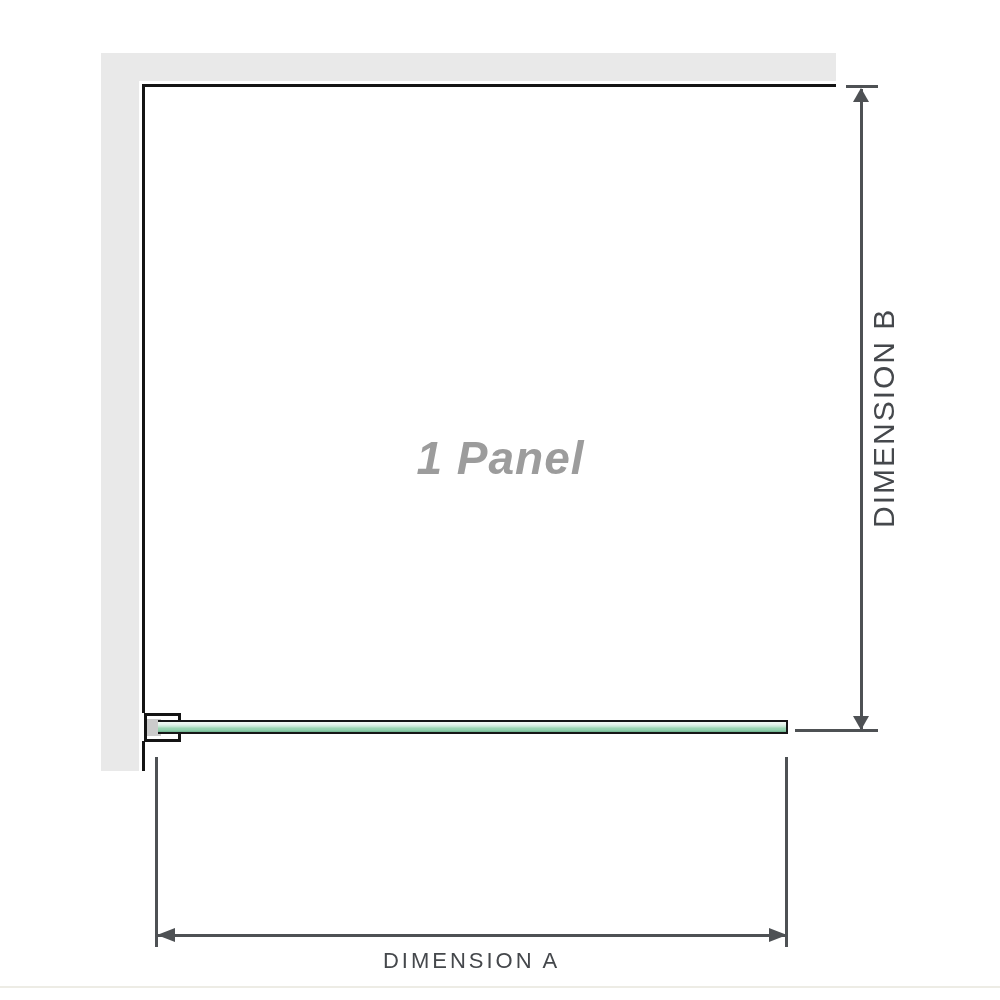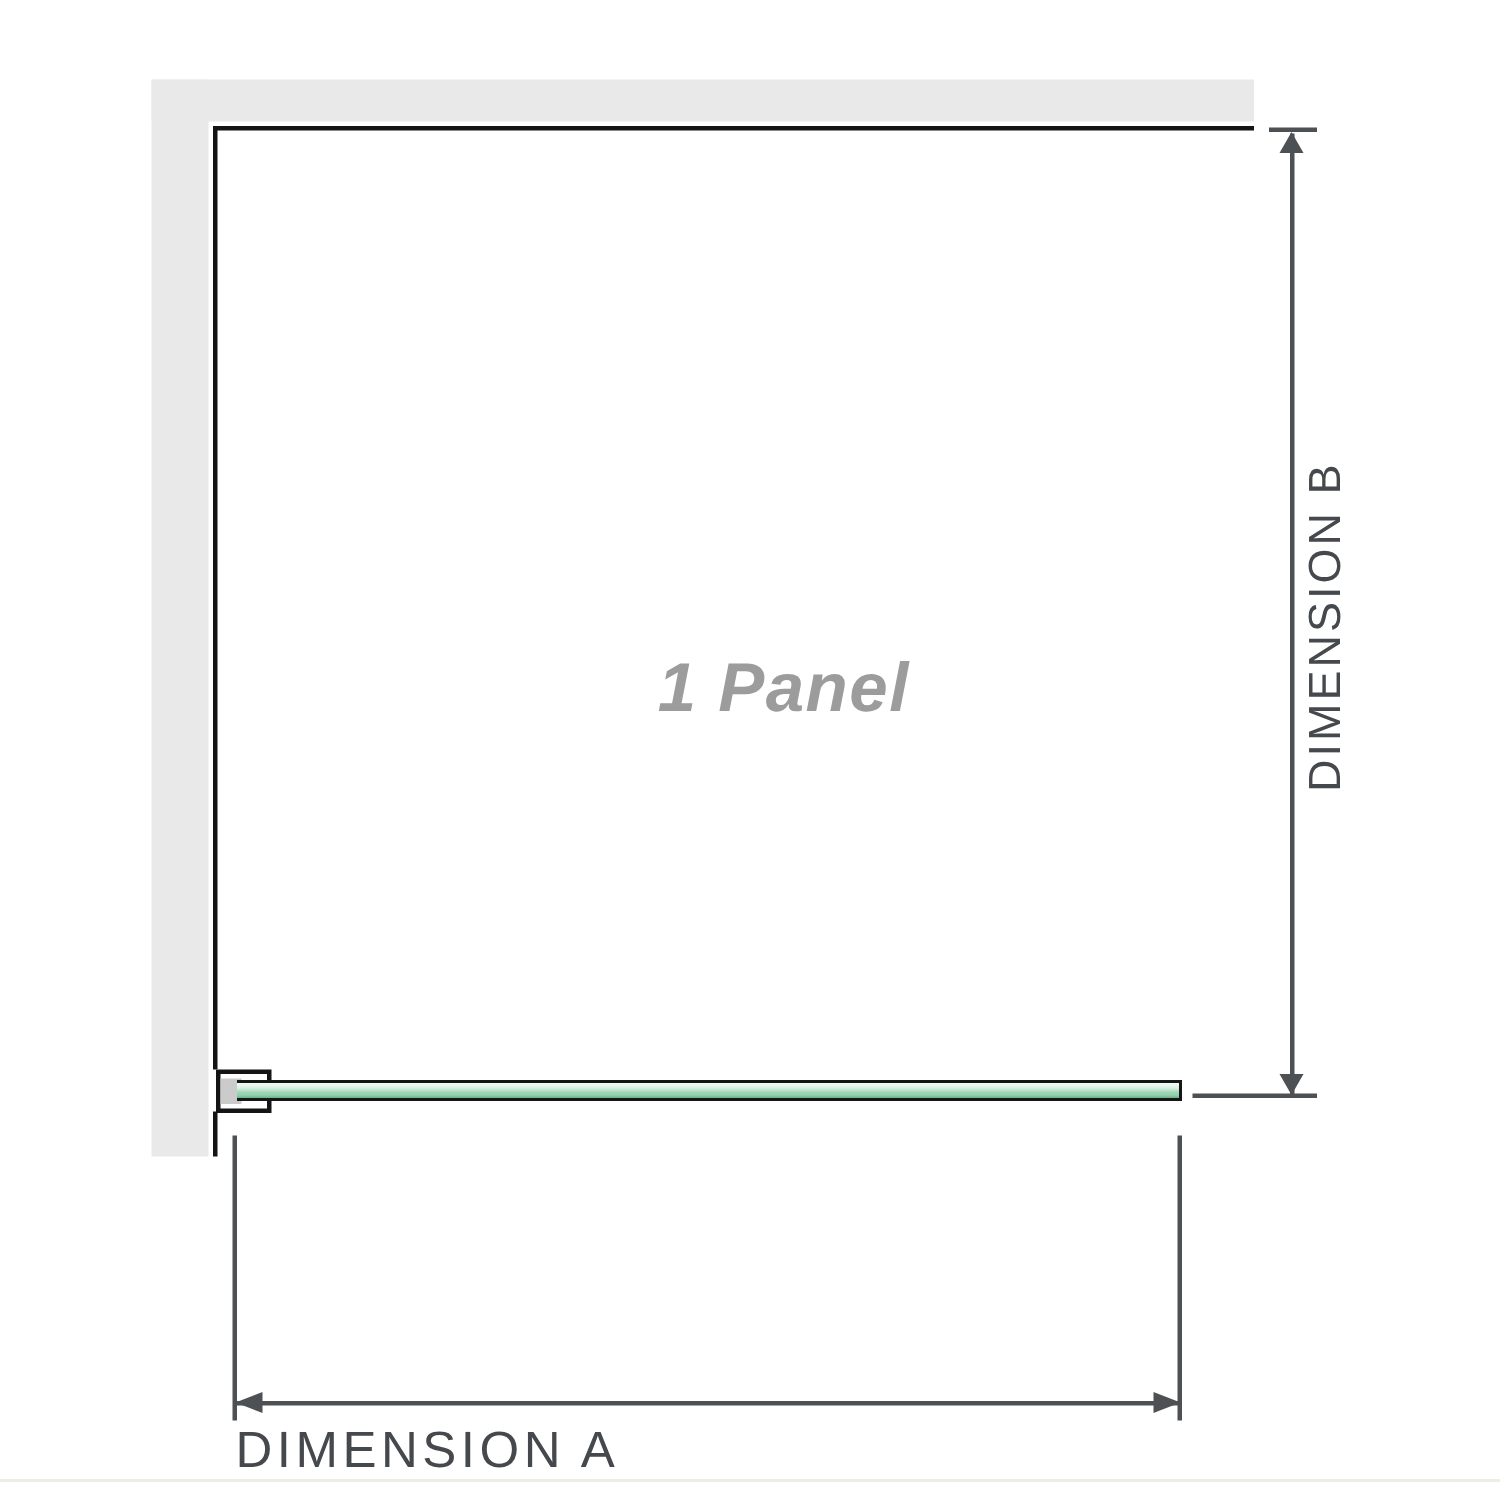--- a/index.html
+++ b/index.html
@@ -22,21 +22,21 @@
   .wall-left { left: 101px; top: 53px; width: 38px;  height: 718px; background: var(--wall, #e9e9e9); }
 
   
   .edge-top        { left: 142px; top: 84px;  width: 694px; height: 3px;  background: var(--outline, #141414); }
   .edge-left-upper { left: 142px; top: 84px;  width: 3px;   height: 629px; background: var(--outline, #141414); }
   .edge-left-lower { left: 142px; top: 741px; width: 3px;   height: 30px;  background: var(--outline, #141414); }
 
   
   .panel-area {
     left: 145px; top: 87px; width: 691px; height: 770px;
-    display: flex; align-items: center; justify-content: center; margin-left: 22px;
+    display: flex; align-items: center; justify-content: center;
   }
   .panel-label {
     position: static;
     font-size: 46px;
     font-style: italic;
     font-weight: bold;
     letter-spacing: 1px;
     color: var(--panel_label_text, #9c9c9c);
     transform: translate(10px, -14px);
     white-space: nowrap;
@@ -107,22 +107,22 @@
     display: flex; align-items: center; justify-content: center;
     writing-mode: vertical-rl;
     transform: rotate(180deg);
     font-size: 30px;
     letter-spacing: 2px;
     color: var(--dimension_text, #45484c);
     white-space: nowrap;
   }
   .dima-label-box {
     left: 157px; top: 948px; width: 629px;
-    text-align: left;
-    font-size: 34px;
+    text-align: center;
+    font-size: 22px;
     letter-spacing: 3px;
     color: var(--dimension_text, #45484c);
     white-space: nowrap;
   }
 
   
   .baseline-rule { left: 0; top: 986px; width: 1000px; height: 2px; background: #edece5; }
 </style>
 </head>
 <body>

